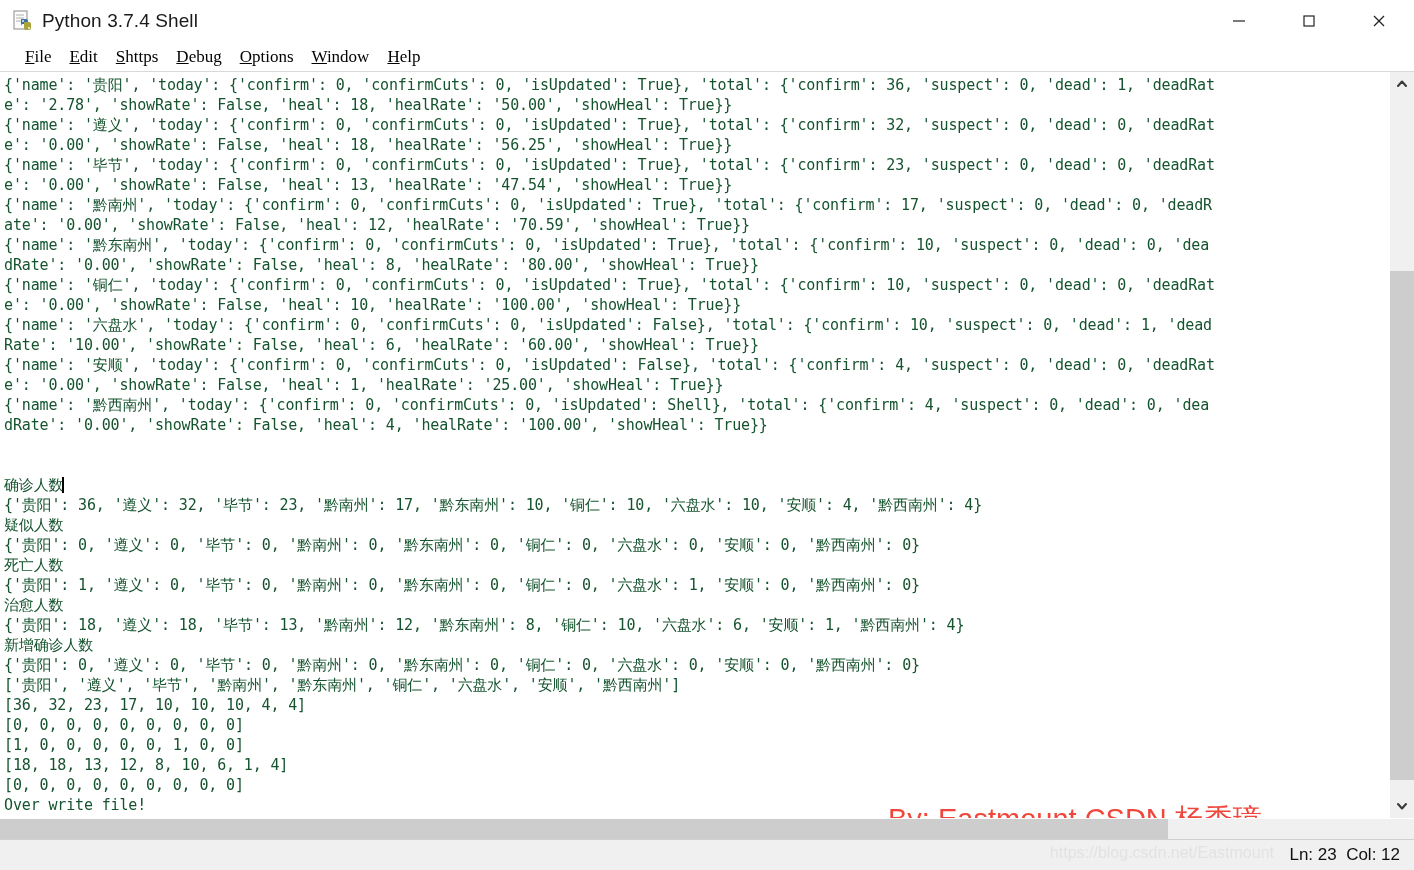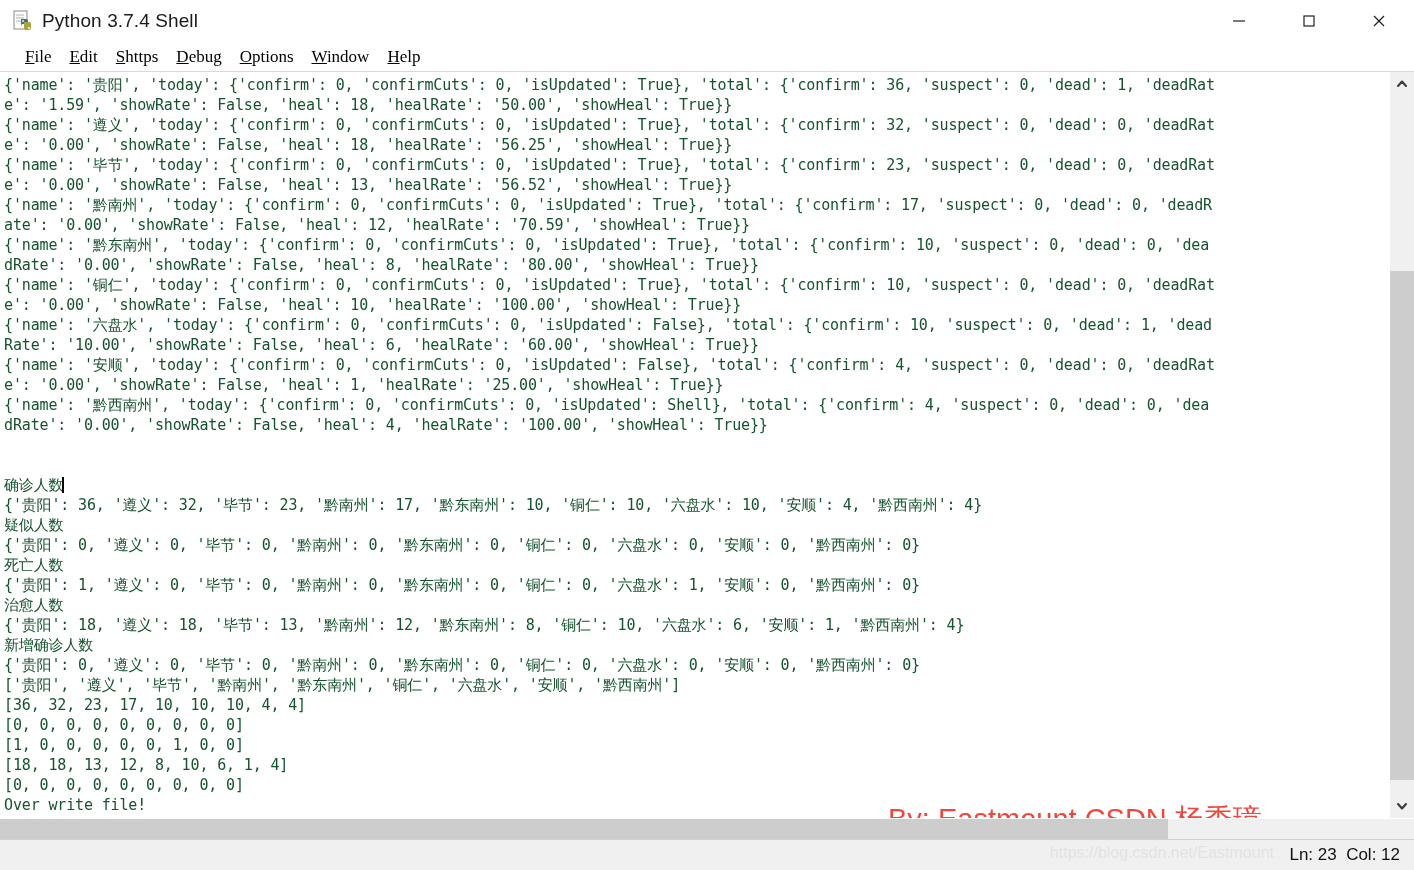--- a/index.html
+++ b/index.html
@@ -273,25 +273,25 @@
     <div class="menuitem"><span class="mn">D</span><span>ebug</span></div>
     <div class="menuitem"><span class="mn">O</span><span>ptions</span></div>
     <div class="menuitem"><span class="mn">W</span><span>indow</span></div>
     <div class="menuitem"><span class="mn">H</span><span>elp</span></div>
   </div>
 
   <div class="body-area">
     <div class="textwrap">
       <div class="textarea" id="shell-text">
           <div class="line">{'name': '贵阳', 'today': {'confirm': 0, 'confirmCuts': 0, 'isUpdated': True}, 'total': {'confirm': 36, 'suspect': 0, 'dead': 1, 'deadRat</div>
-          <div class="line">e': '1.59', 'showRate': False, 'heal': 18, 'healRate': '50.00', 'showHeal': True}}</div>
+          <div class="line">e': '2.78', 'showRate': False, 'heal': 18, 'healRate': '50.00', 'showHeal': True}}</div>
           <div class="line">{'name': '遵义', 'today': {'confirm': 0, 'confirmCuts': 0, 'isUpdated': True}, 'total': {'confirm': 32, 'suspect': 0, 'dead': 0, 'deadRat</div>
           <div class="line">e': '0.00', 'showRate': False, 'heal': 18, 'healRate': '56.25', 'showHeal': True}}</div>
           <div class="line">{'name': '毕节', 'today': {'confirm': 0, 'confirmCuts': 0, 'isUpdated': True}, 'total': {'confirm': 23, 'suspect': 0, 'dead': 0, 'deadRat</div>
-          <div class="line">e': '0.00', 'showRate': False, 'heal': 13, 'healRate': '56.52', 'showHeal': True}}</div>
+          <div class="line">e': '0.00', 'showRate': False, 'heal': 13, 'healRate': '47.54', 'showHeal': True}}</div>
           <div class="line">{'name': '黔南州', 'today': {'confirm': 0, 'confirmCuts': 0, 'isUpdated': True}, 'total': {'confirm': 17, 'suspect': 0, 'dead': 0, 'deadR</div>
           <div class="line">ate': '0.00', 'showRate': False, 'heal': 12, 'healRate': '70.59', 'showHeal': True}}</div>
           <div class="line">{'name': '黔东南州', 'today': {'confirm': 0, 'confirmCuts': 0, 'isUpdated': True}, 'total': {'confirm': 10, 'suspect': 0, 'dead': 0, 'dea</div>
           <div class="line">dRate': '0.00', 'showRate': False, 'heal': 8, 'healRate': '80.00', 'showHeal': True}}</div>
           <div class="line">{'name': '铜仁', 'today': {'confirm': 0, 'confirmCuts': 0, 'isUpdated': True}, 'total': {'confirm': 10, 'suspect': 0, 'dead': 0, 'deadRat</div>
           <div class="line">e': '0.00', 'showRate': False, 'heal': 10, 'healRate': '100.00', 'showHeal': True}}</div>
           <div class="line">{'name': '六盘水', 'today': {'confirm': 0, 'confirmCuts': 0, 'isUpdated': False}, 'total': {'confirm': 10, 'suspect': 0, 'dead': 1, 'dead</div>
           <div class="line">Rate': '10.00', 'showRate': False, 'heal': 6, 'healRate': '60.00', 'showHeal': True}}</div>
           <div class="line">{'name': '安顺', 'today': {'confirm': 0, 'confirmCuts': 0, 'isUpdated': False}, 'total': {'confirm': 4, 'suspect': 0, 'dead': 0, 'deadRat</div>
           <div class="line">e': '0.00', 'showRate': False, 'heal': 1, 'healRate': '25.00', 'showHeal': True}}</div>

